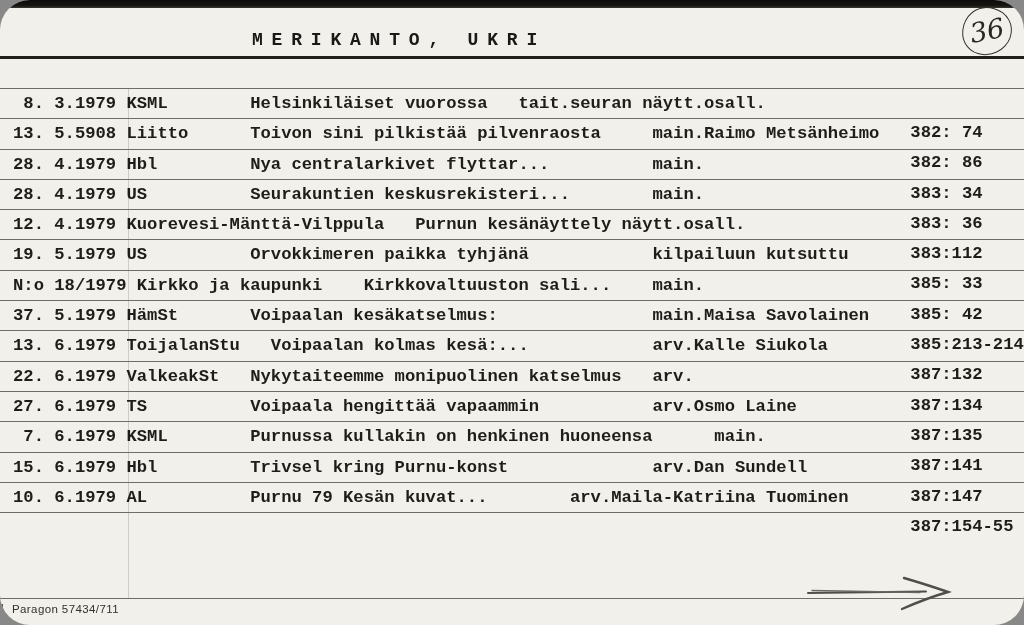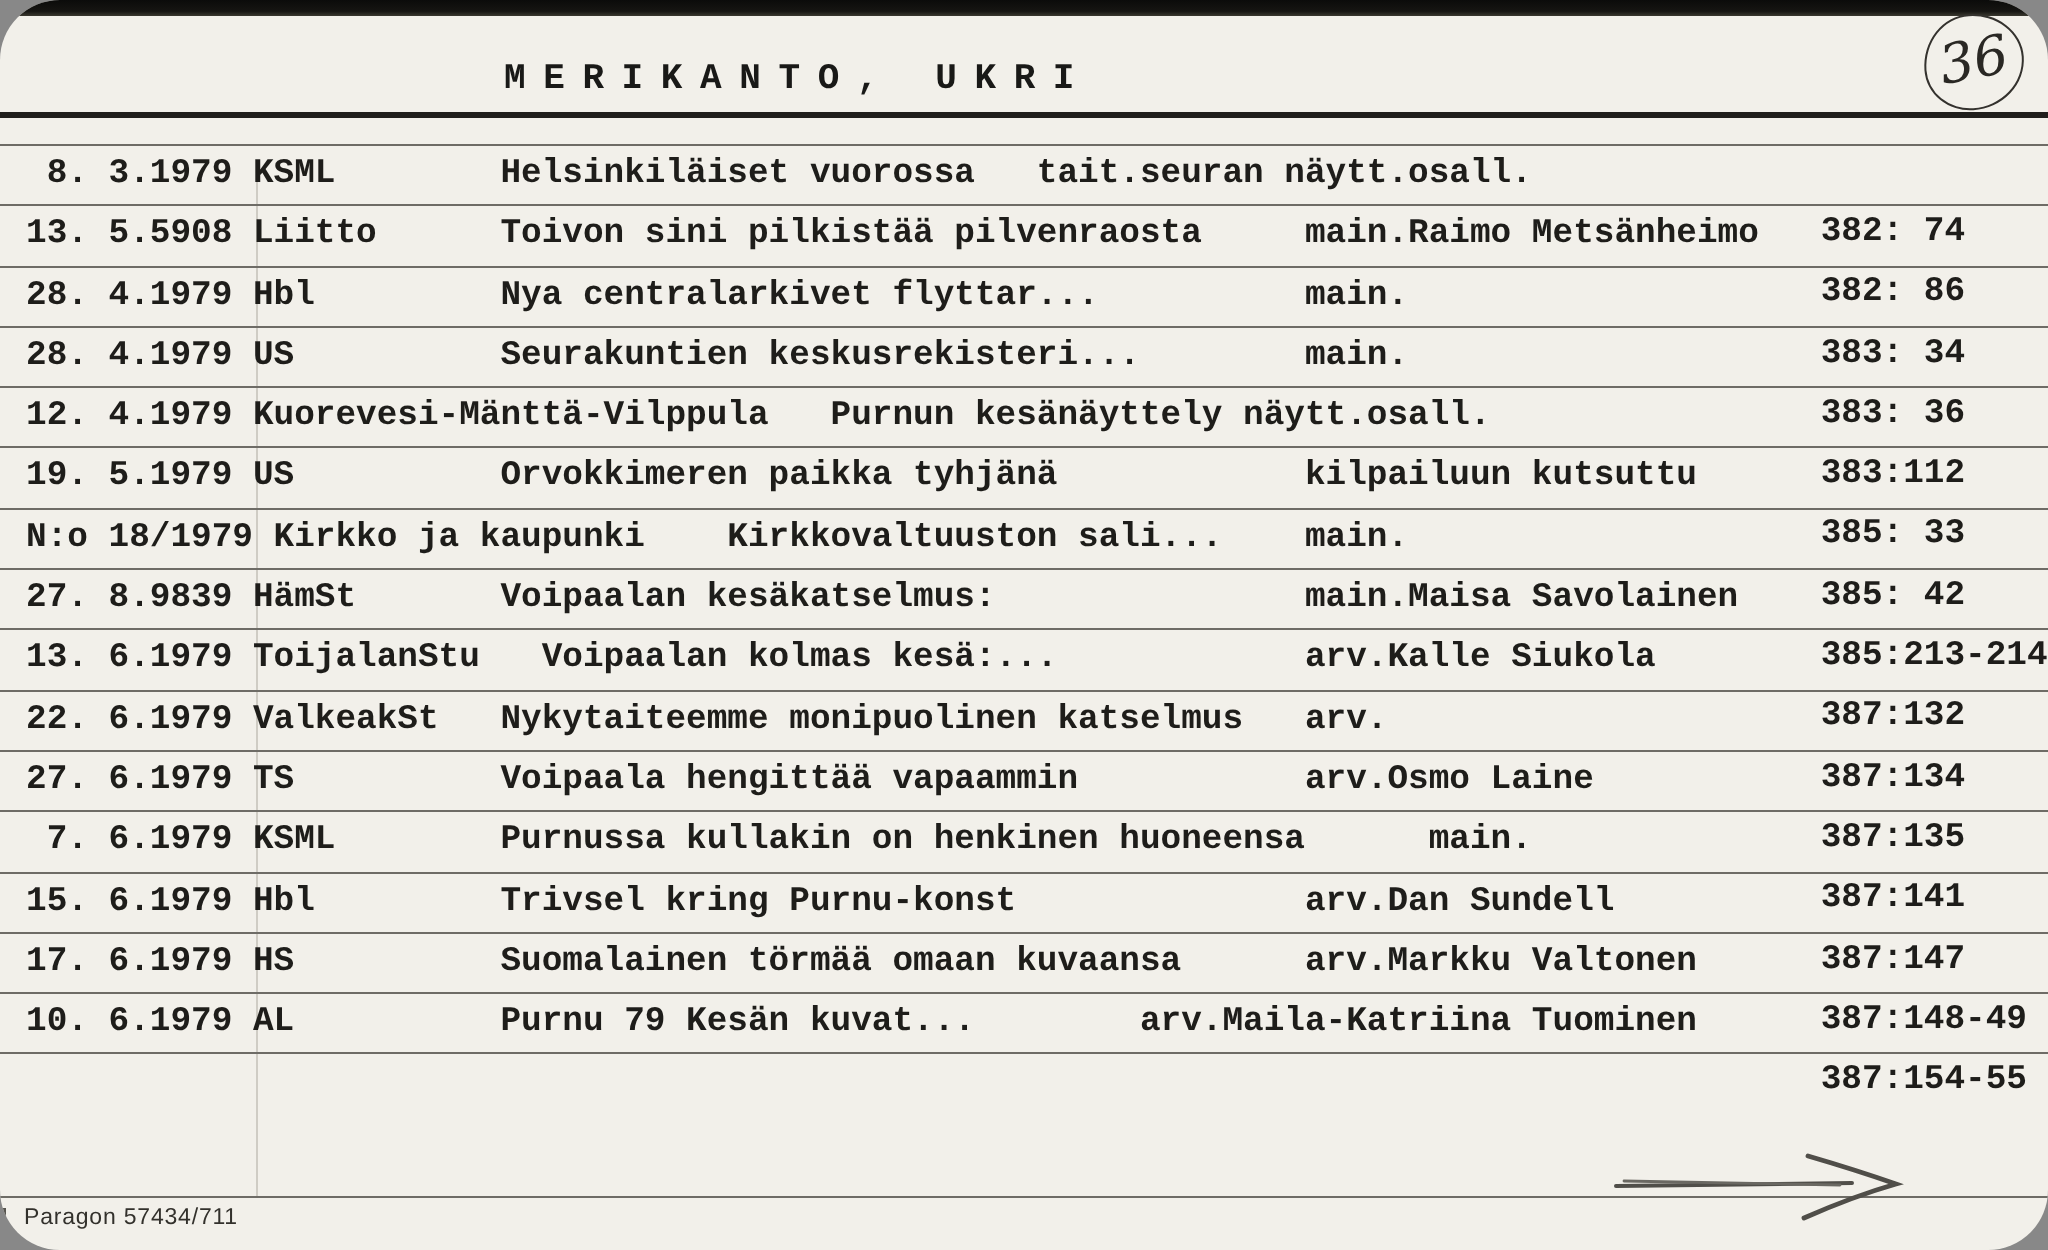--- a/index.html
+++ b/index.html
@@ -36,21 +36,21 @@
   }
   .header-rule{
     position:absolute;left:0;top:56px;width:1024px;height:3px;
     background:#201f1c;
   }
   .column-rule{
     position:absolute;left:128px;top:88px;width:1px;height:511px;
     background:#cfccc4;
   }
   .entry-list{
-    position:absolute;left:0;top:72px;width:1024px;
+    position:absolute;left:0;top:88px;width:1024px;
     border-top:1px solid #6e6c66;
     z-index:2;
   }
   .row{
     position:relative;
     height:29.3px;
     border-bottom:1px solid #6e6c66;
     line-height:29.3px;
     font-size:17.2px;font-weight:700;color:#1e1d1a;
   }
@@ -117,21 +117,21 @@
       </div>
       <div class="row">
         <span class="row-text">19. 5.1979 US          Orvokkimeren paikka tyhjänä            kilpailuun kutsuttu</span>
         <span class="row-pages">385: 33</span>
       </div>
       <div class="row">
         <span class="row-text">N:o 18/1979 Kirkko ja kaupunki    Kirkkovaltuuston sali...    main.</span>
         <span class="row-pages">385: 42</span>
       </div>
       <div class="row">
-        <span class="row-text">27. 8.9839 HämSt       Voipaalan kesäkatselmus:               main.Maisa Savolainen</span>
+        <span class="row-text">37. 5.1979 HämSt       Voipaalan kesäkatselmus:               main.Maisa Savolainen</span>
         <span class="row-pages">385:213-214</span>
       </div>
       <div class="row">
         <span class="row-text">13. 6.1979 ToijalanStu   Voipaalan kolmas kesä:...            arv.Kalle Siukola</span>
         <span class="row-pages">387:132</span>
       </div>
       <div class="row">
         <span class="row-text">22. 6.1979 ValkeakSt   Nykytaiteemme monipuolinen katselmus   arv.</span>
         <span class="row-pages">387:134</span>
       </div>
@@ -141,24 +141,20 @@
       </div>
       <div class="row">
         <span class="row-text"> 7. 6.1979 KSML        Purnussa kullakin on henkinen huoneensa      main.</span>
         <span class="row-pages">387:141</span>
       </div>
       <div class="row">
         <span class="row-text">15. 6.1979 Hbl         Trivsel kring Purnu-konst              arv.Dan Sundell</span>
         <span class="row-pages">387:147</span>
       </div>
       <div class="row">
-        <span class="row-text">17. 6.1979 HS          Suomalainen törmää omaan kuvaansa      arv.Markku Valtonen</span>
-        <span class="row-pages">387:148-49</span>
-      </div>
-      <div class="row">
         <span class="row-text">10. 6.1979 AL          Purnu 79 Kesän kuvat...        arv.Maila-Katriina Tuominen</span>
         <span class="row-pages">387:154-55</span>
       </div>
     </div>
 
   <div class="blank-ruled-line"></div>
 
   <svg class="continuation-arrow" width="162" height="50" viewBox="0 0 162 50">
     <path d="M10,23 L128,21.5" stroke="#504e49" stroke-width="2" fill="none" stroke-linecap="round"></path>
     <path d="M14,20.5 L122,22.5" stroke="#6a6862" stroke-width="1.4" fill="none" stroke-linecap="round"></path>

